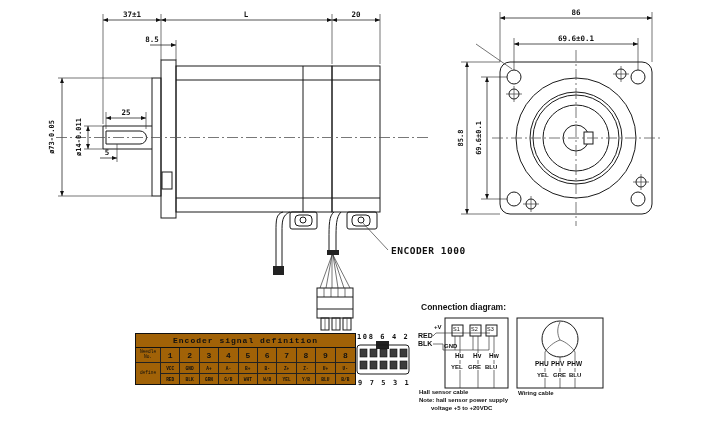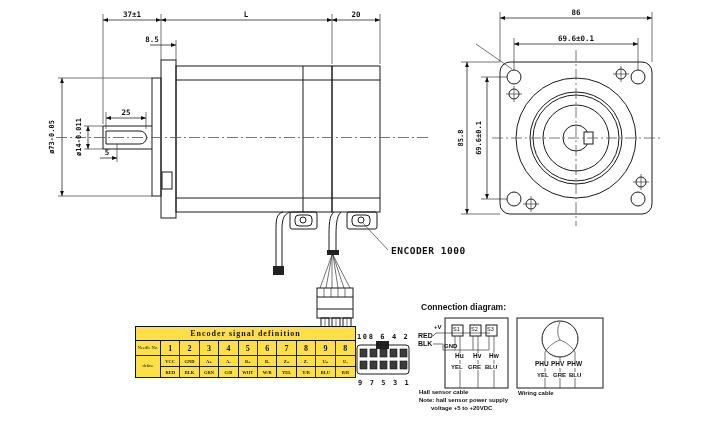--- a/index.html
+++ b/index.html
@@ -12,22 +12,22 @@
   svg .cl{stroke:#555;stroke-width:0.8;fill:none;stroke-dasharray:11 3 2 3;}
   svg text{fill:#111;font-family:"DejaVu Sans Mono",monospace;font-weight:bold;}
   svg .dtx{font-size:7.5px;text-anchor:middle;}
   svg .dtx-s{font-size:7px;text-anchor:middle;}
   svg .enc{font-size:9.5px;letter-spacing:0.5px;}
   svg .pins{font-size:7px;letter-spacing:1.6px;}
   .lbl{position:absolute;white-space:nowrap;line-height:1;font-family:"Liberation Sans",sans-serif;}
   .b{font-weight:bold;}
   .wbg{background:#fff;padding:0 1px;}
   
-  #enc-table{position:absolute;left:135px;top:326px;width:219px;border:1.6px solid #111;
-             background:#fde047;font-family:Liberation Serif, serif;}
+  #enc-table{position:absolute;left:135px;top:333px;width:219px;border:1.6px solid #111;
+             background:#a16207;font-family:Liberation Mono, monospace;}
   #enc-table .t-title{height:13px;border-bottom:1px solid #111;text-align:center;
              font-weight:bold;font-size:8px;letter-spacing:1px;line-height:13px;}
   #enc-table .t-grid{display:grid;grid-template-columns:25px repeat(10,1fr);
              grid-template-rows:14px 11px 11px;}
   #enc-table .c{border-right:0.8px solid #222;border-top:0.8px solid #222;
              display:flex;align-items:center;justify-content:center;overflow:hidden;}
   #enc-table .t-grid > .c:nth-child(-n+11){border-top:none;}
   #enc-table .c:last-child, #enc-table .c.er{border-right:none;}
   #enc-table .num{font-weight:bold;font-size:8px;}
   #enc-table .hh{font-size:4.5px;text-align:center;line-height:1.1;padding:0 1px;

